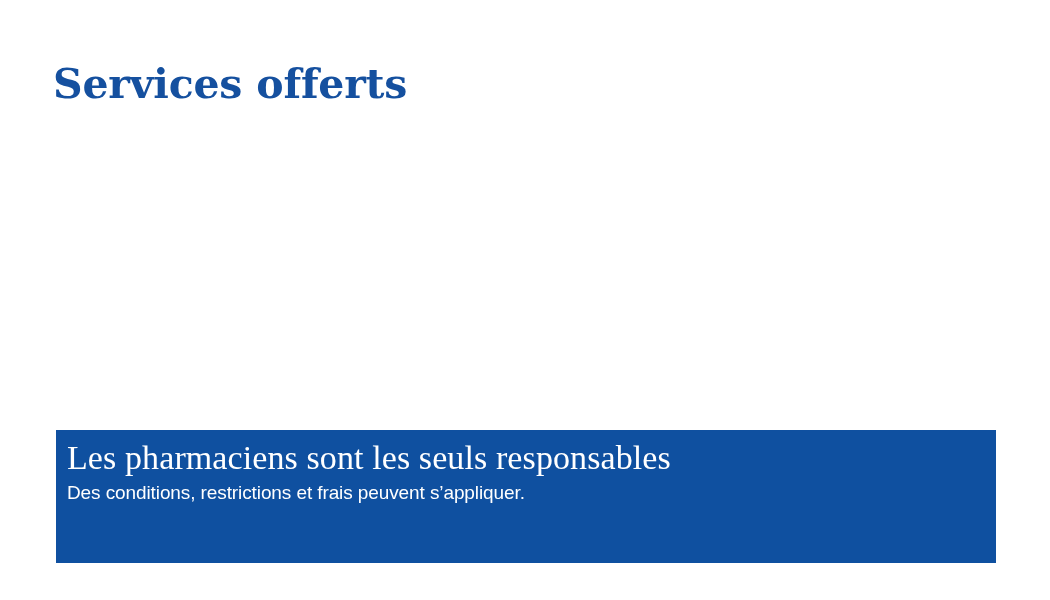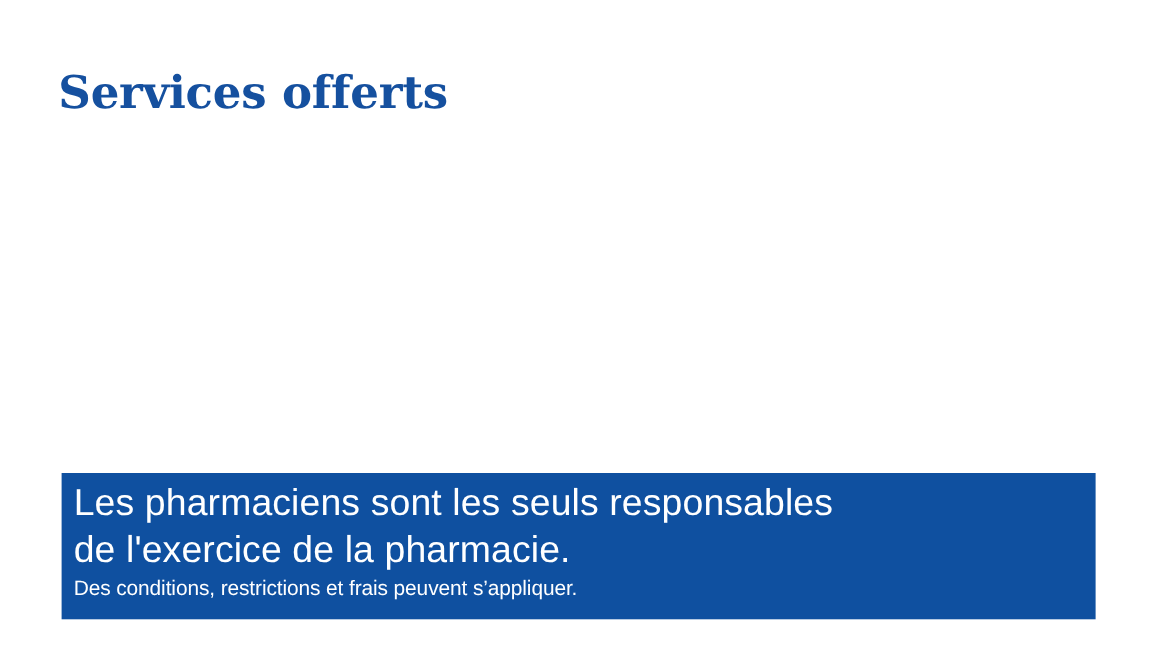--- a/index.html
+++ b/index.html
@@ -44,21 +44,21 @@
     position: absolute;
     left: 56px;
     top: 430px;
     width: 940px;
     height: 133px;
     background: #0f50a0;
     box-sizing: border-box;
     padding: 6px 12px 0 11px;
   }
   .callout-line {
-    font-family: Liberation Sans, sans-serif;
+    font-family: Liberation Serif, serif;
     font-weight: 300;
     font-size: 34px;
     line-height: 43px;
     color: #ffffff;
     white-space: nowrap;
     letter-spacing: 0.1px;
   }
   #callout-subtitle {
     font-family: "Liberation Sans", sans-serif;
     font-weight: 400;
@@ -74,17 +74,16 @@
 <body>
 
 <div id="slide">
 
   <div id="slide-title">Services offerts</div>
 
   <div id="slide-body"></div>
 
   <div id="callout-banner">
     <div class="callout-line">Les pharmaciens sont les seuls responsables</div>
-    <div class="callout-line">de l'exercice de la pharmacie.</div>
     <div id="callout-subtitle">Des conditions, restrictions et frais peuvent s’appliquer.</div>
   </div>
 
 </div>
 
 </body></html>

